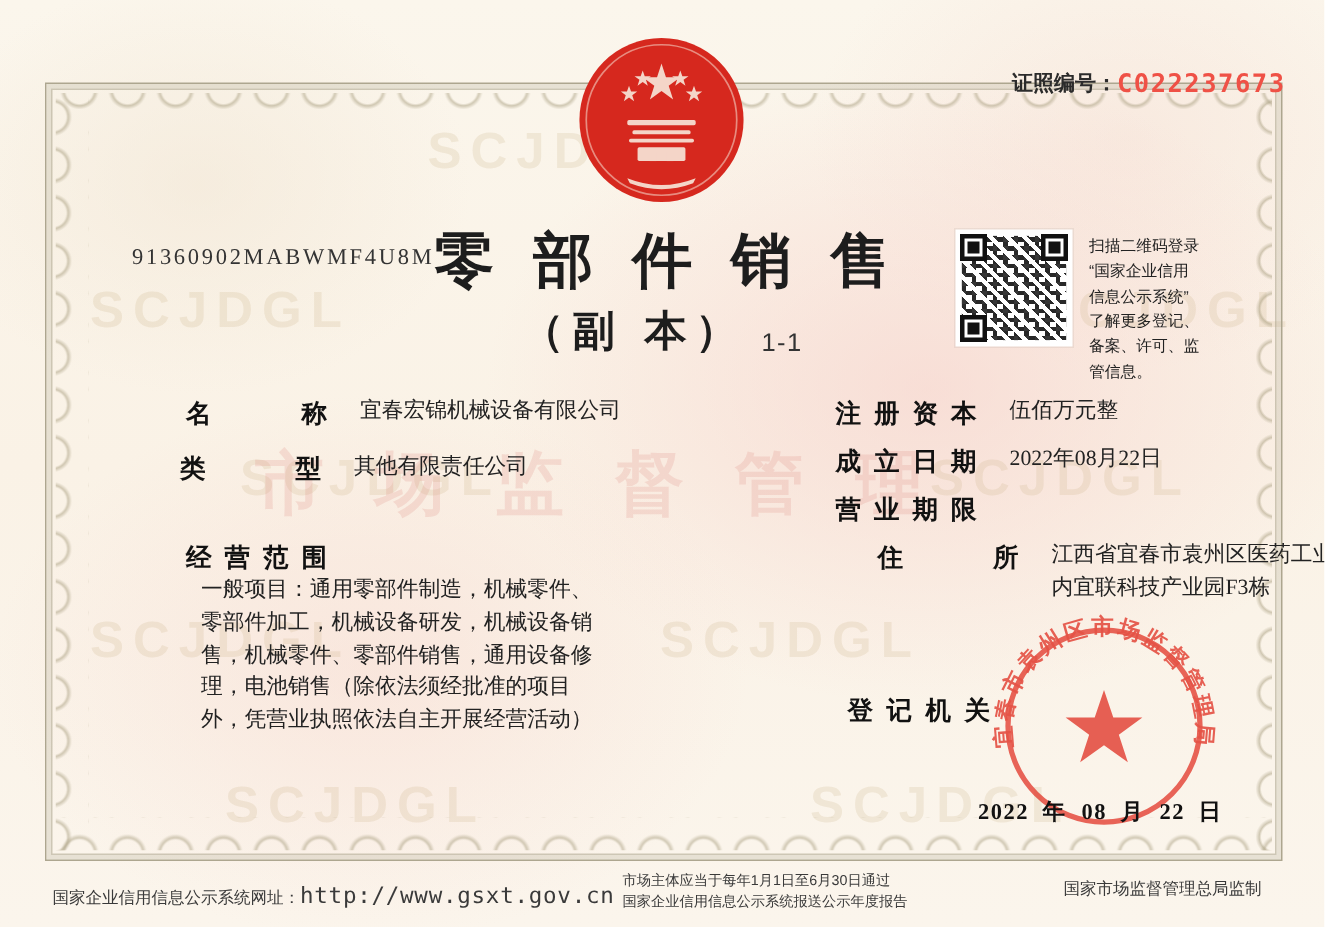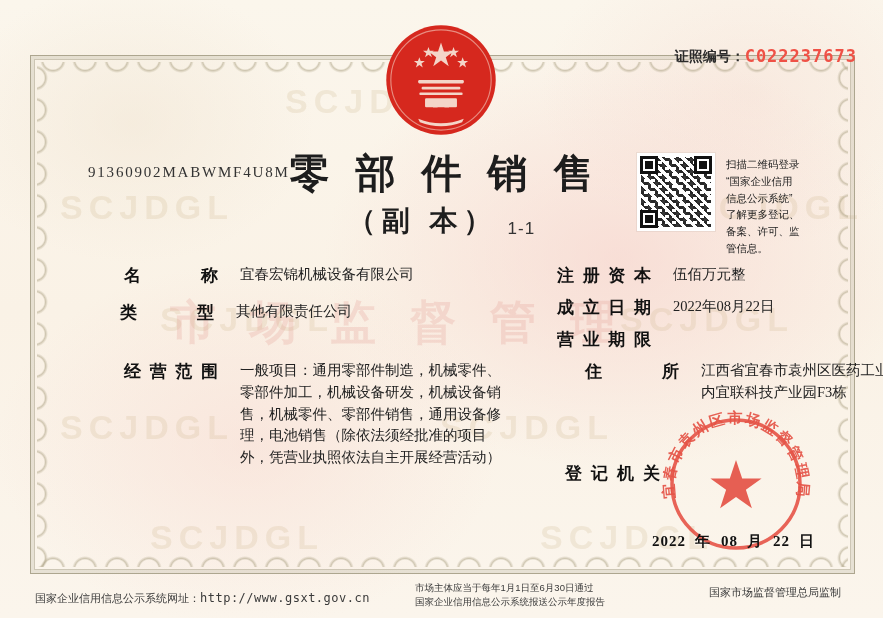--- a/index.html
+++ b/index.html
@@ -65,21 +65,21 @@
   .col-right .f-value{width:208px;}
   
   .registrar{position:absolute;left:565px;top:462px;font-size:17px;font-weight:bold;color:#111;letter-spacing:9px;}
   .seal{position:absolute;left:652px;top:408px;width:168px;height:150px;opacity:.88;}
   .issue-date{position:absolute;left:652px;top:532px;width:200px;font-size:15px;color:#111;white-space:nowrap;}
   .issue-date .num{font-family:"Liberation Serif","DejaVu Serif",serif;letter-spacing:1px;font-weight:bold;}
   .issue-date .cn{font-weight:bold;margin:0 9px;letter-spacing:2px;}
   
   .footer{position:absolute;left:0;bottom:8px;width:100%;font-size:11px;color:#3a3a3a;}
   .foot-left{position:absolute;left:35px;bottom:4px;white-space:nowrap;}
-  .foot-left .url{font-family:"DejaVu Sans Mono","Liberation Mono",monospace;font-size:12px;letter-spacing:.5px;}
+  .foot-left .url{font-family:"DejaVu Sans Mono","Liberation Mono",monospace;font-size:15px;letter-spacing:.5px;}
   .foot-mid{position:absolute;left:415px;bottom:0;font-size:9.5px;line-height:1.55;white-space:nowrap;}
   .foot-right{position:absolute;right:42px;bottom:10px;white-space:nowrap;font-size:11px;}
 </style>
 </head>
 <body>
 
 <div class="page">
 
   <span class="wm" style="left:285px;top:82px;">SCJDGL</span>
   <span class="wm" style="left:690px;top:188px;">SCJDGL</span>
@@ -148,21 +148,21 @@
   </div>
 
   <div class="field col-left" style="left:112px;top:264px;">
     <div class="f-label">名称</div>
     <div class="f-value">宜春宏锦机械设备有限公司</div>
   </div>
   <div class="field col-left" style="left:108px;top:301px;">
     <div class="f-label">类型</div>
     <div class="f-value">其他有限责任公司</div>
   </div>
-  <div class="field col-left" style="left:112px;top:360px;">
+  <div class="field col-left" style="left:112px;top:360px;flex-direction:column;">
     <div class="f-label">经营范围</div>
     <div class="f-value">一般项目：通用零部件制造，机械零件、零部件加工，机械设备研发，机械设备销售，机械零件、零部件销售，通用设备修理，电池销售（除依法须经批准的项目外，凭营业执照依法自主开展经营活动）</div>
   </div>
 
   <div class="field col-right" style="left:545px;top:264px;">
     <div class="f-label">注册资本</div>
     <div class="f-value">伍佰万元整</div>
   </div>
   <div class="field col-right" style="left:545px;top:296px;">
     <div class="f-label">成立日期</div>

